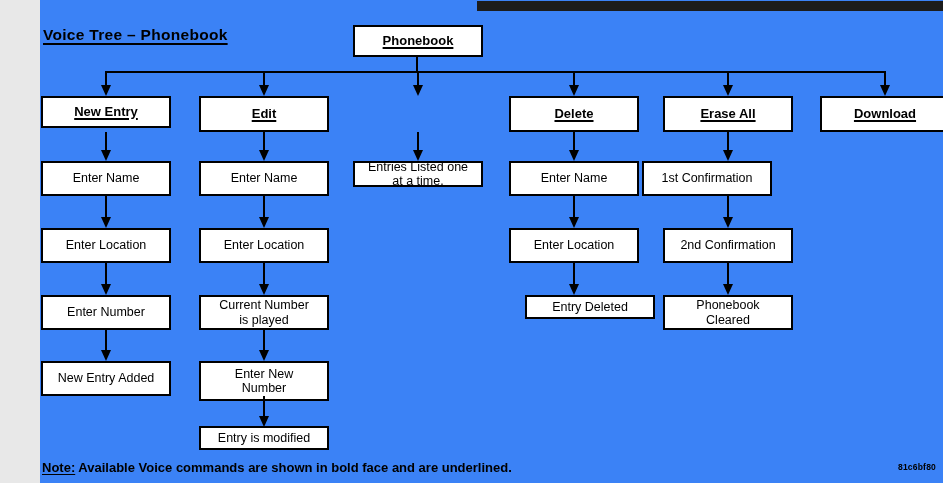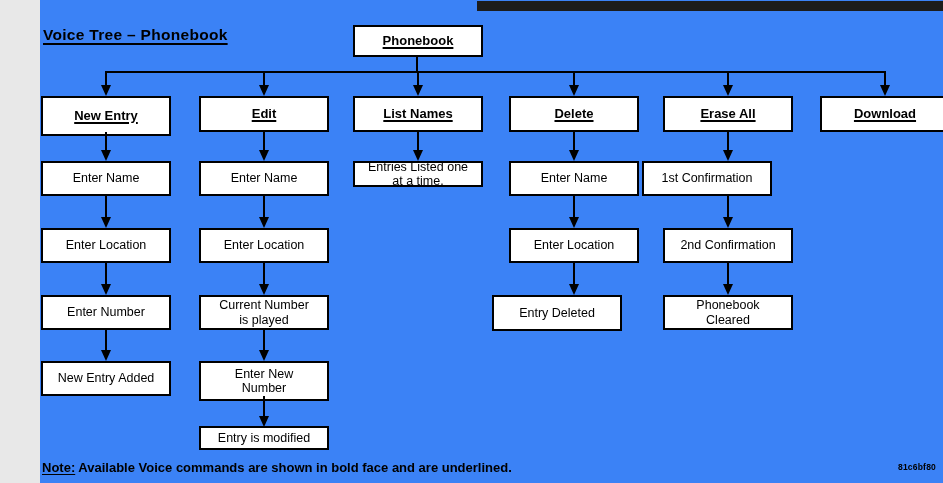--- a/index.html
+++ b/index.html
@@ -52,26 +52,24 @@
   <div class="vline" style="left:376px;top:57px;height:14px"></div>
   <div class="hline" style="left:65px;top:71px;width:781px"></div>
 
   <div class="arrow" style="left:65px;top:73px;height:12px"></div>
   <div class="arrow" style="left:223px;top:73px;height:12px"></div>
   <div class="arrow" style="left:377px;top:73px;height:12px"></div>
   <div class="arrow" style="left:533px;top:73px;height:12px"></div>
   <div class="arrow" style="left:687px;top:73px;height:12px"></div>
   <div class="arrow" style="left:844px;top:73px;height:12px"></div>
 
-  <div class="box header" style="left:1px;top:96px;width:130px;height:40px">
+  <div class="box header" style="left:1px;top:96px;width:130px;height:32px">
     <span>New Entry</span></div>
   <div class="box header" style="left:159px;top:96px;width:130px;height:36px">
     <span>Edit</span></div>
-  <div class="box header" style="left:313px;top:96px;width:130px;height:36px">
-    <span>List Names</span></div>
   <div class="box header" style="left:469px;top:96px;width:130px;height:36px">
     <span>Delete</span></div>
   <div class="box header" style="left:623px;top:96px;width:130px;height:36px">
     <span>Erase All</span></div>
   <div class="box header" style="left:780px;top:96px;width:130px;height:36px">
     <span>Download</span></div>
 
   <div class="arrow" style="left:65px;top:132px;height:18px"></div>
   <div class="box child" style="left:1px;top:161px;width:130px;height:35px">Enter Name</div>
   <div class="arrow" style="left:65px;top:196px;height:21px"></div>
@@ -96,21 +94,21 @@
 
   <div class="arrow" style="left:377px;top:132px;height:18px"></div>
   <div class="box child" style="left:313px;top:161px;width:130px;height:26px">Entries Listed one
 at a time.</div>
 
   <div class="arrow" style="left:533px;top:132px;height:18px"></div>
   <div class="box child" style="left:469px;top:161px;width:130px;height:35px">Enter Name</div>
   <div class="arrow" style="left:533px;top:196px;height:21px"></div>
   <div class="box child" style="left:469px;top:228px;width:130px;height:35px">Enter Location</div>
   <div class="arrow" style="left:533px;top:263px;height:21px"></div>
-  <div class="box child" style="left:452px;top:295px;width:130px;height:36px">Entry Deleted</div>
+  <div class="box child" style="left:485px;top:295px;width:130px;height:24px">Entry Deleted</div>
 
   <div class="arrow" style="left:687px;top:132px;height:18px"></div>
   <div class="box child" style="left:602px;top:161px;width:130px;height:35px">1st Confirmation</div>
   <div class="arrow" style="left:687px;top:196px;height:21px"></div>
   <div class="box child" style="left:623px;top:228px;width:130px;height:35px">2nd Confirmation</div>
   <div class="arrow" style="left:687px;top:263px;height:21px"></div>
   <div class="box child" style="left:623px;top:295px;width:130px;height:35px">Phonebook
 Cleared</div>
 
   <div class="note">

